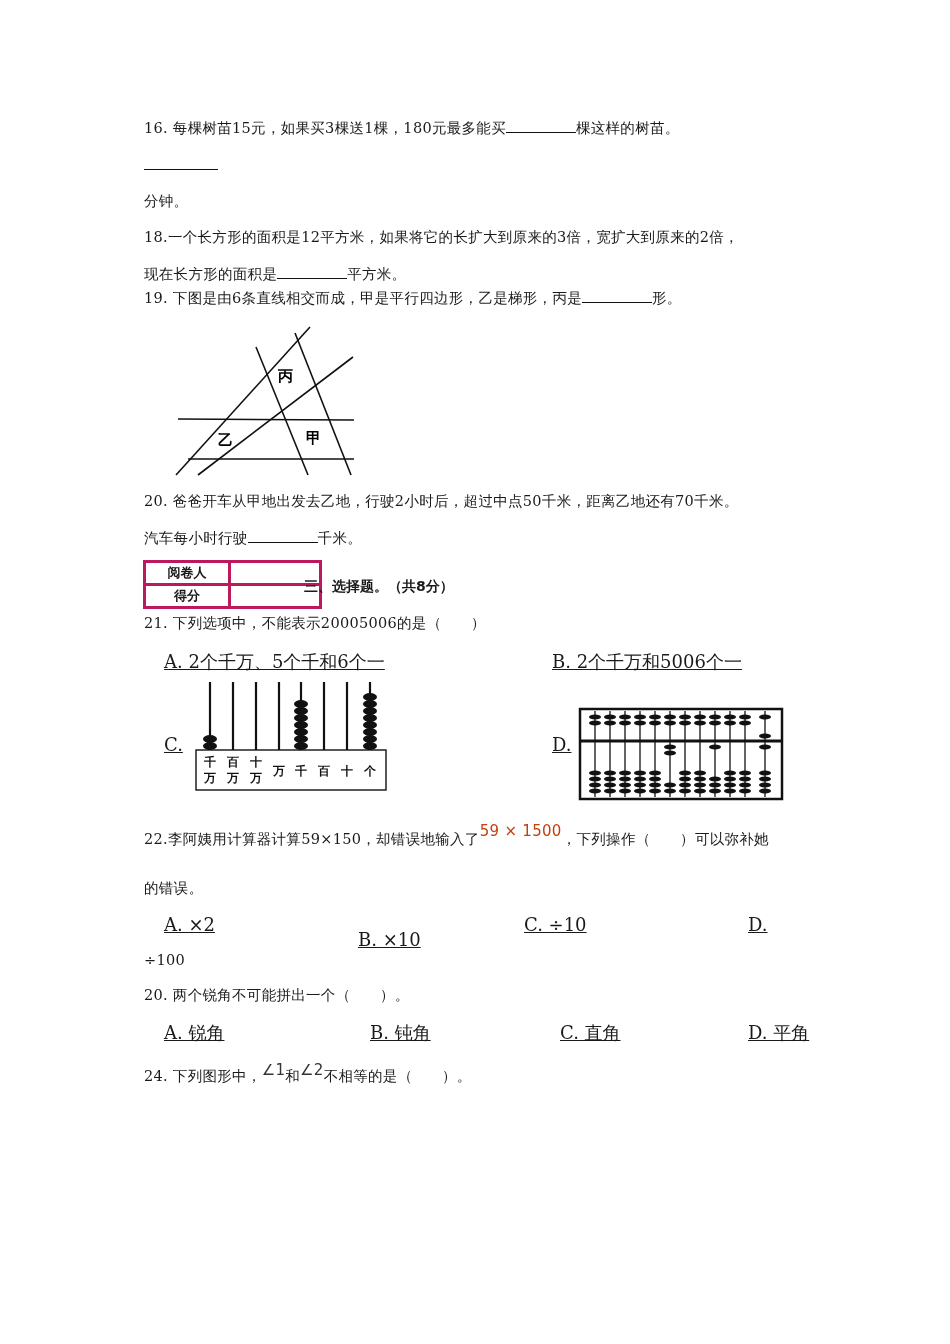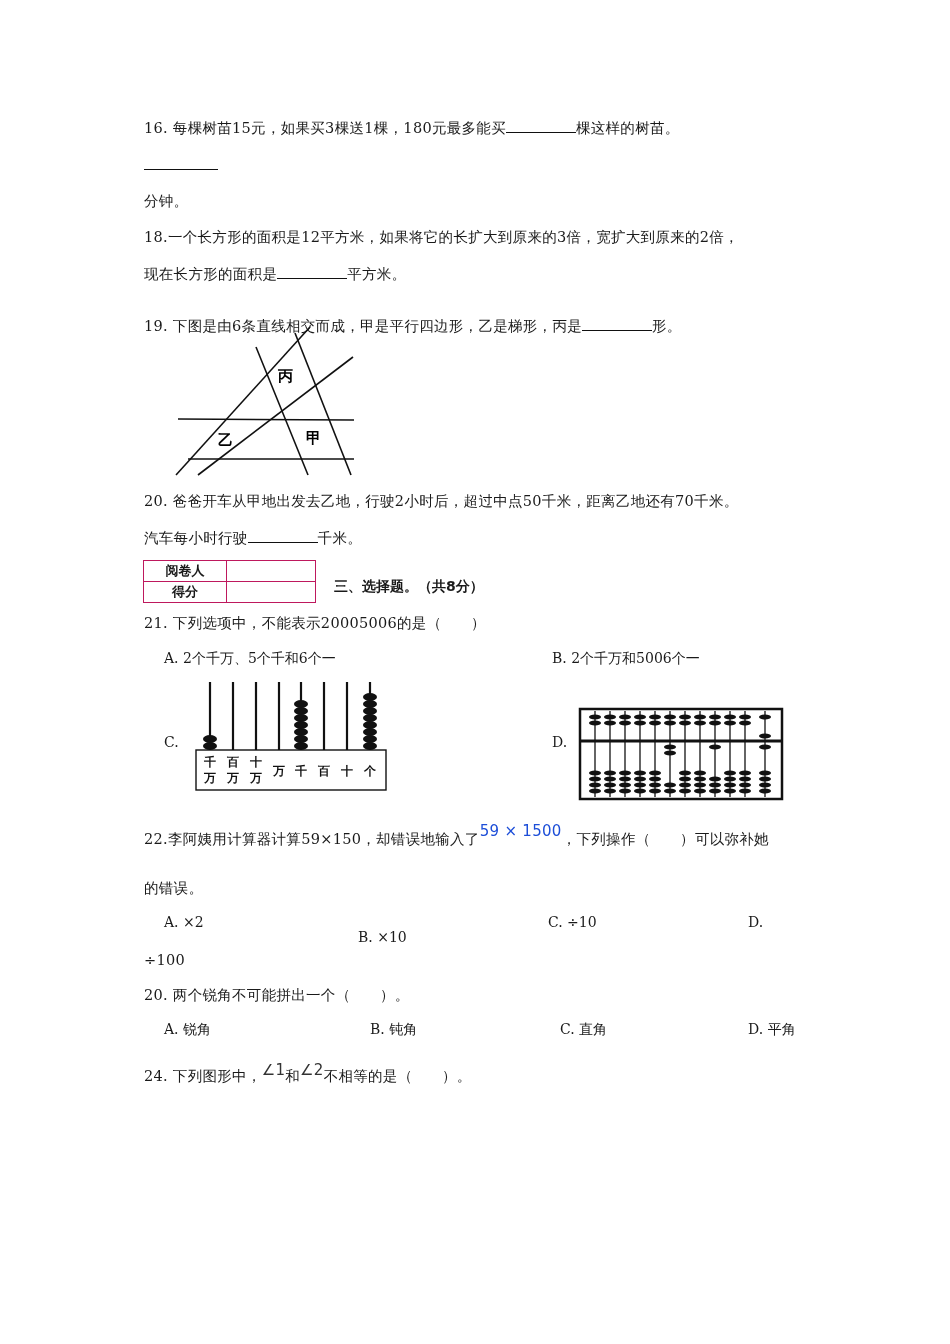--- a/index.html
+++ b/index.html
@@ -2,47 +2,47 @@
 <html><head>
 <meta charset="utf-8">
 <style>
   html, body { margin:0; padding:0; background:#ffffff; }
   body { width:950px; height:1344px; position:relative; overflow:hidden;
          font-family:"DejaVu Serif", "Liberation Serif", serif; color:#1a1a1a; }
   .line { position:absolute; left:144px; font-size:14.5px; white-space:nowrap; letter-spacing:0.3px; }
   .blank { display:inline-block; width:70px; border-bottom:1px solid #111; height:14px; vertical-align:baseline; }
   .blank.long { width:74px; }
   .score-table { position:absolute; left:143px; top:560px; border-collapse:collapse; font-family:"DejaVu Sans", sans-serif; font-size:13px; font-weight:bold; }
-  .score-table td { border:1px solid #be185d; height:20px; padding:0; text-align:center; }
+  .score-table td { border:3px solid #be185d; height:20px; padding:0; text-align:center; }
   .score-table td.lab { width:82px; }
   .score-table td.val { width:88px; }
-  .section-title { position:absolute; left:334px; top:578px; font-family:"DejaVu Sans", sans-serif; font-weight:bold; font-size:14px; }
-  .opt { position:absolute; font-size:14px; white-space:nowrap; }
+  .section-title { position:absolute; left:304px; top:578px; font-family:"DejaVu Sans", sans-serif; font-weight:bold; font-size:14px; }
+  .opt { position:absolute; font-size:18px; white-space:nowrap;text-decoration:underline; }
   .fig { position:absolute; }
-  .img-expr { font-family:"DejaVu Sans", sans-serif; font-size:15px; position:relative; top:-8px; color:#1d4ed8;text-align:right; }
+  .img-expr { font-family:"DejaVu Sans", sans-serif; font-size:15px; position:relative; top:-8px; color:#c2410c;text-align:right; }
   .angle { font-family:"DejaVu Sans", sans-serif; font-size:15px; position:relative; top:-6px; color:#333; }
 </style>
 </head>
 <body>
 
 <div class="line" style="top:118px;">
   <span>16. 每棵树苗15元，如果买3棵送1棵，180元最多能买</span><span class="blank"></span><span>棵这样的树苗。</span>
 </div>
 
 <div class="line" style="top:155px;">
   <span class="blank long"></span>
 </div>
 <div class="line" style="top:192px;">分钟。</div>
 
 <div class="line" style="top:228px;">18.一个长方形的面积是12平方米，如果将它的长扩大到原来的3倍，宽扩大到原来的2倍，</div>
 <div class="line" style="top:264px;">
   <span>现在长方形的面积是</span><span class="blank"></span><span>平方米。</span>
 </div>
 
-<div class="line" style="top:316px;">
+<div class="line" style="top:288px;">
   <span>19. 下图是由6条直线相交而成，甲是平行四边形，乙是梯形，丙是</span><span class="blank"></span><span>形。</span>
 </div>
 
 <svg class="fig" style="left:168px;top:325px;" width="190" height="152" viewBox="0 0 190 152">
   <g stroke="#111" stroke-width="1.6" fill="none">
     <line x1="8" y1="150" x2="142" y2="2"></line>
     <line x1="30" y1="150" x2="185" y2="32"></line>
     <line x1="88" y1="22" x2="140" y2="150"></line>
     <line x1="127" y1="8" x2="183" y2="150"></line>
     <line x1="10" y1="94" x2="186" y2="95"></line>
@@ -223,21 +223,21 @@
     </g>
   </g>
 </svg>
 
 <div class="line" style="top:830px;">
   <span>22.李阿姨用计算器计算59×150，却错误地输入了</span><span class="img-expr">59 × 1500</span><span>，下列操作（　　）可以弥补她</span>
 </div>
 <div class="line" style="top:879px;">的错误。</div>
 <div class="opt" style="left:164px;top:914px;">A. ×2</div>
 <div class="opt" style="left:358px;top:914px;margin-top:15px;">B. ×10</div>
-<div class="opt" style="left:548px;top:914px;">C. ÷10</div>
+<div class="opt" style="left:524px;top:914px;">C. ÷10</div>
 <div class="opt" style="left:748px;top:914px;">D.</div>
 <div class="line" style="top:952px;">÷100</div>
 
 <div class="line" style="top:986px;">20. 两个锐角不可能拼出一个（　　）。</div>
 <div class="opt" style="left:164px;top:1021px;">A. 锐角</div>
 <div class="opt" style="left:370px;top:1021px;">B. 钝角</div>
 <div class="opt" style="left:560px;top:1021px;">C. 直角</div>
 <div class="opt" style="left:748px;top:1021px;">D. 平角</div>
 
 <div class="line" style="top:1067px;">

